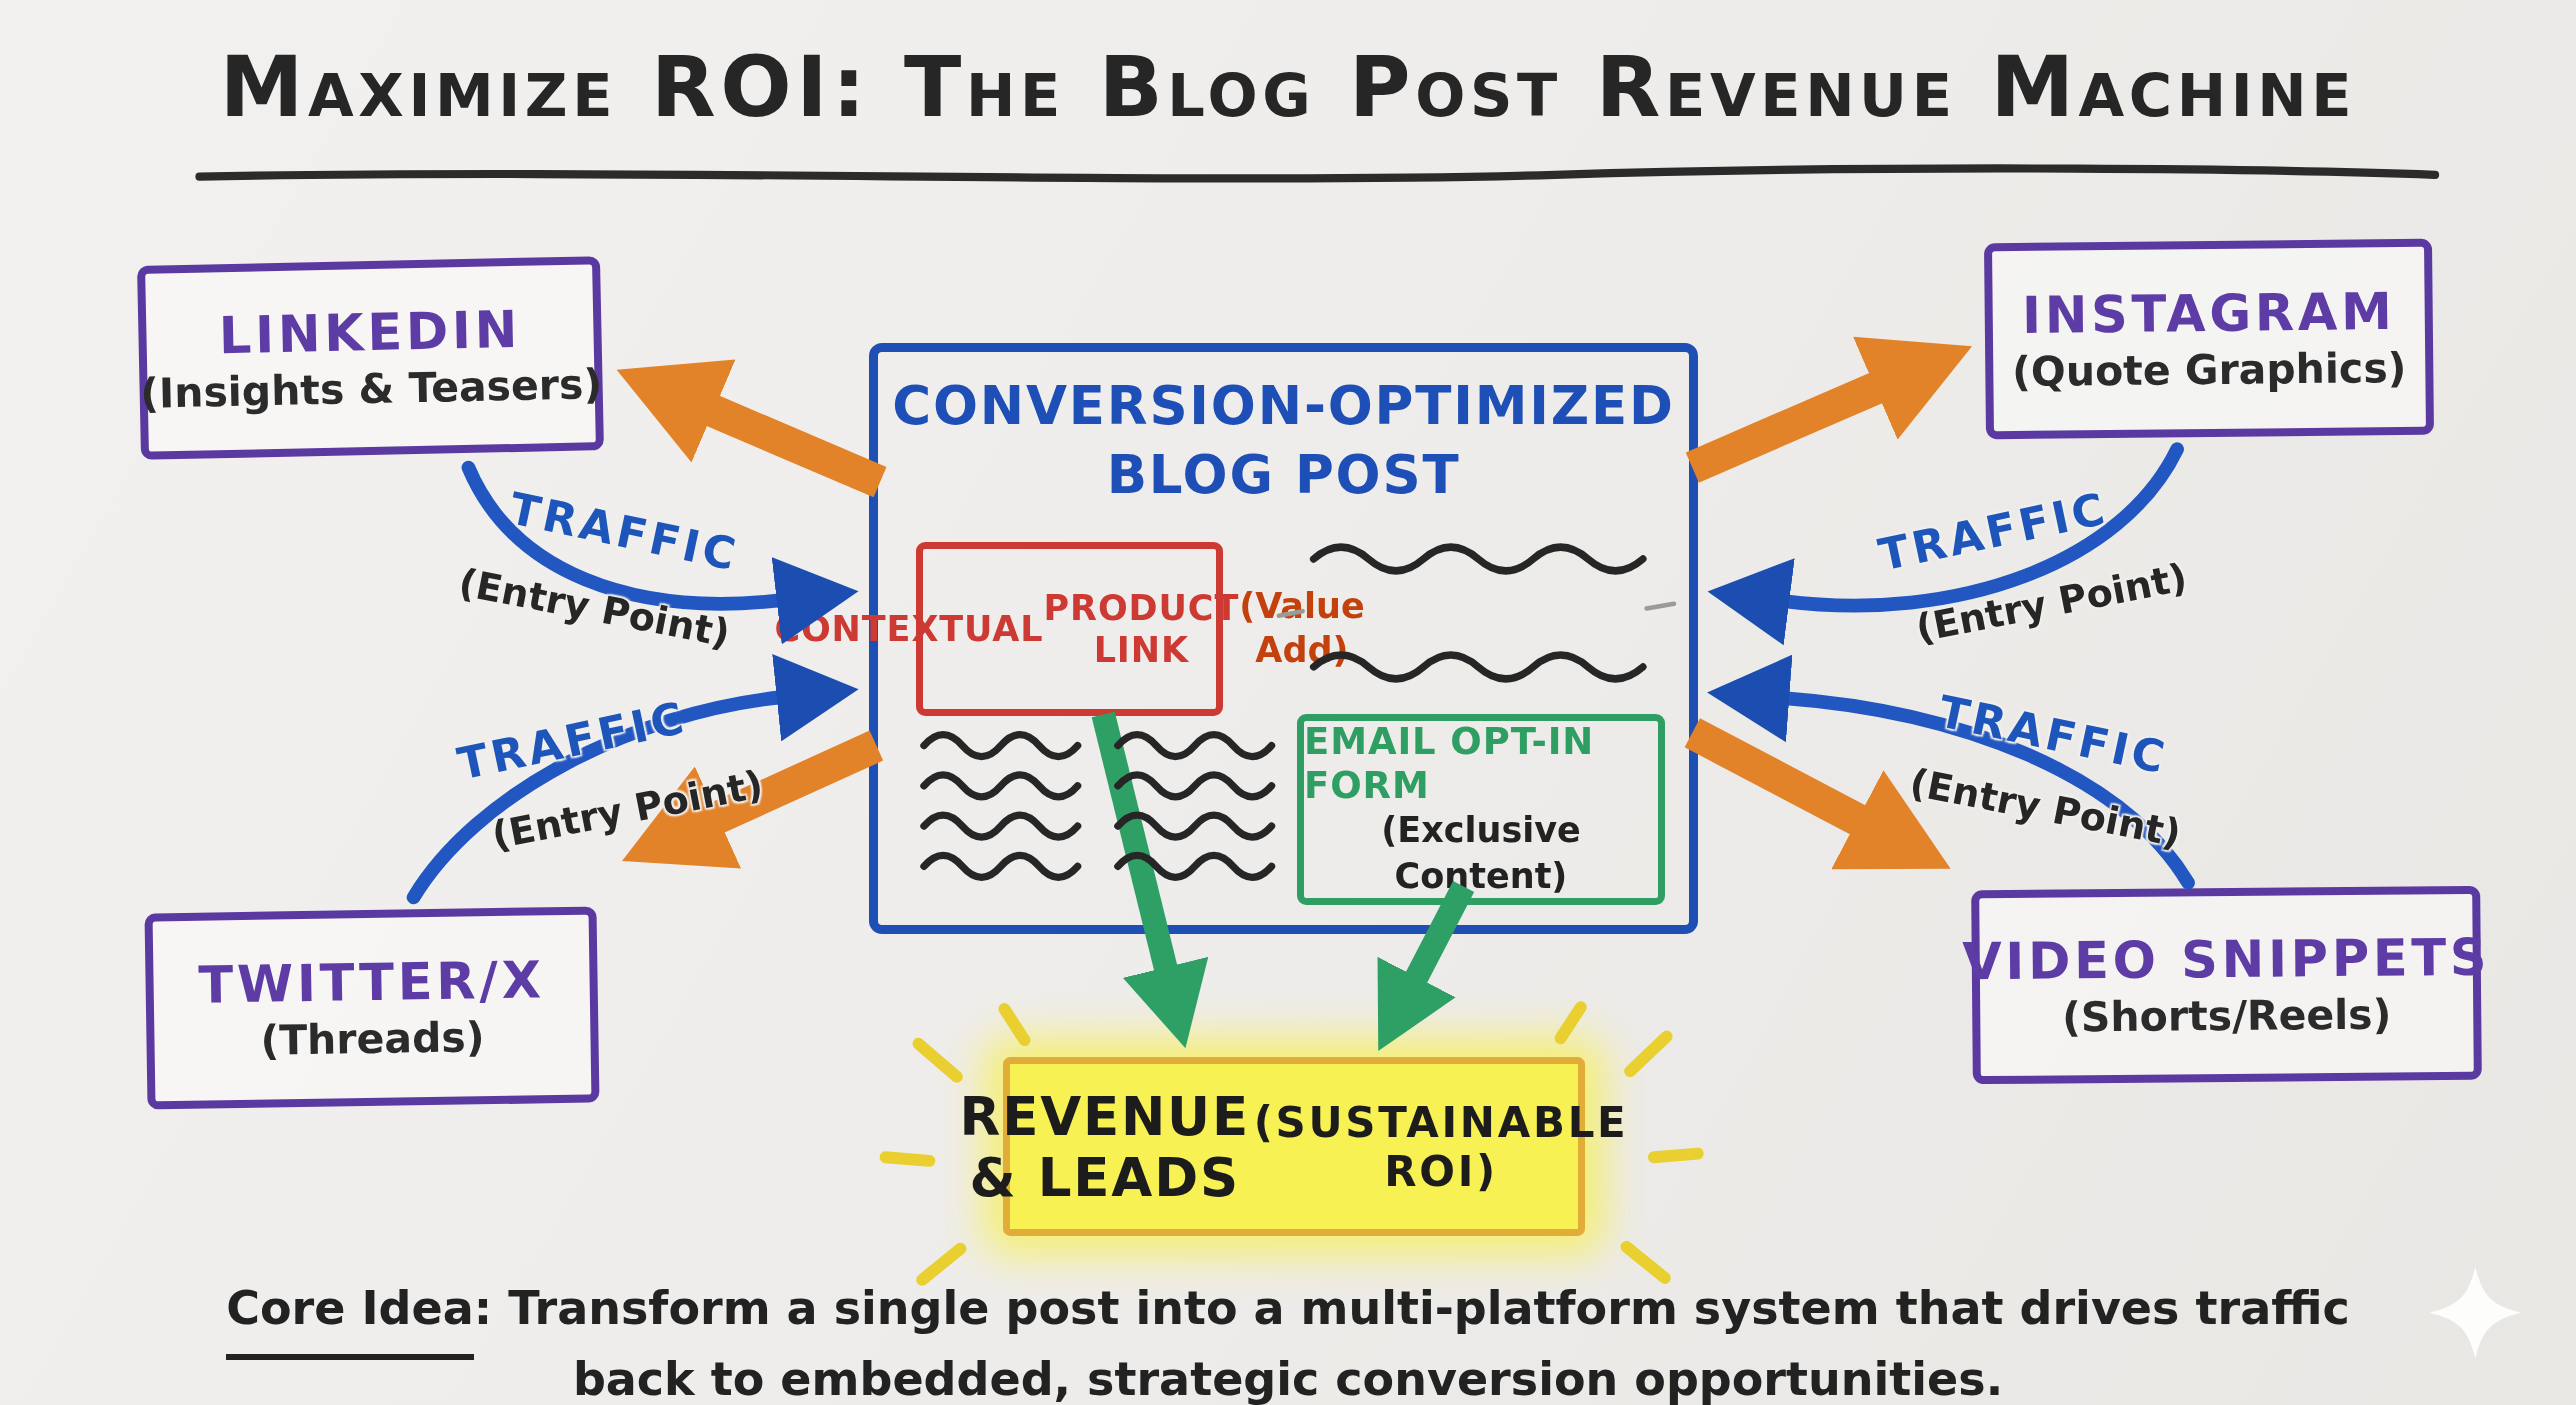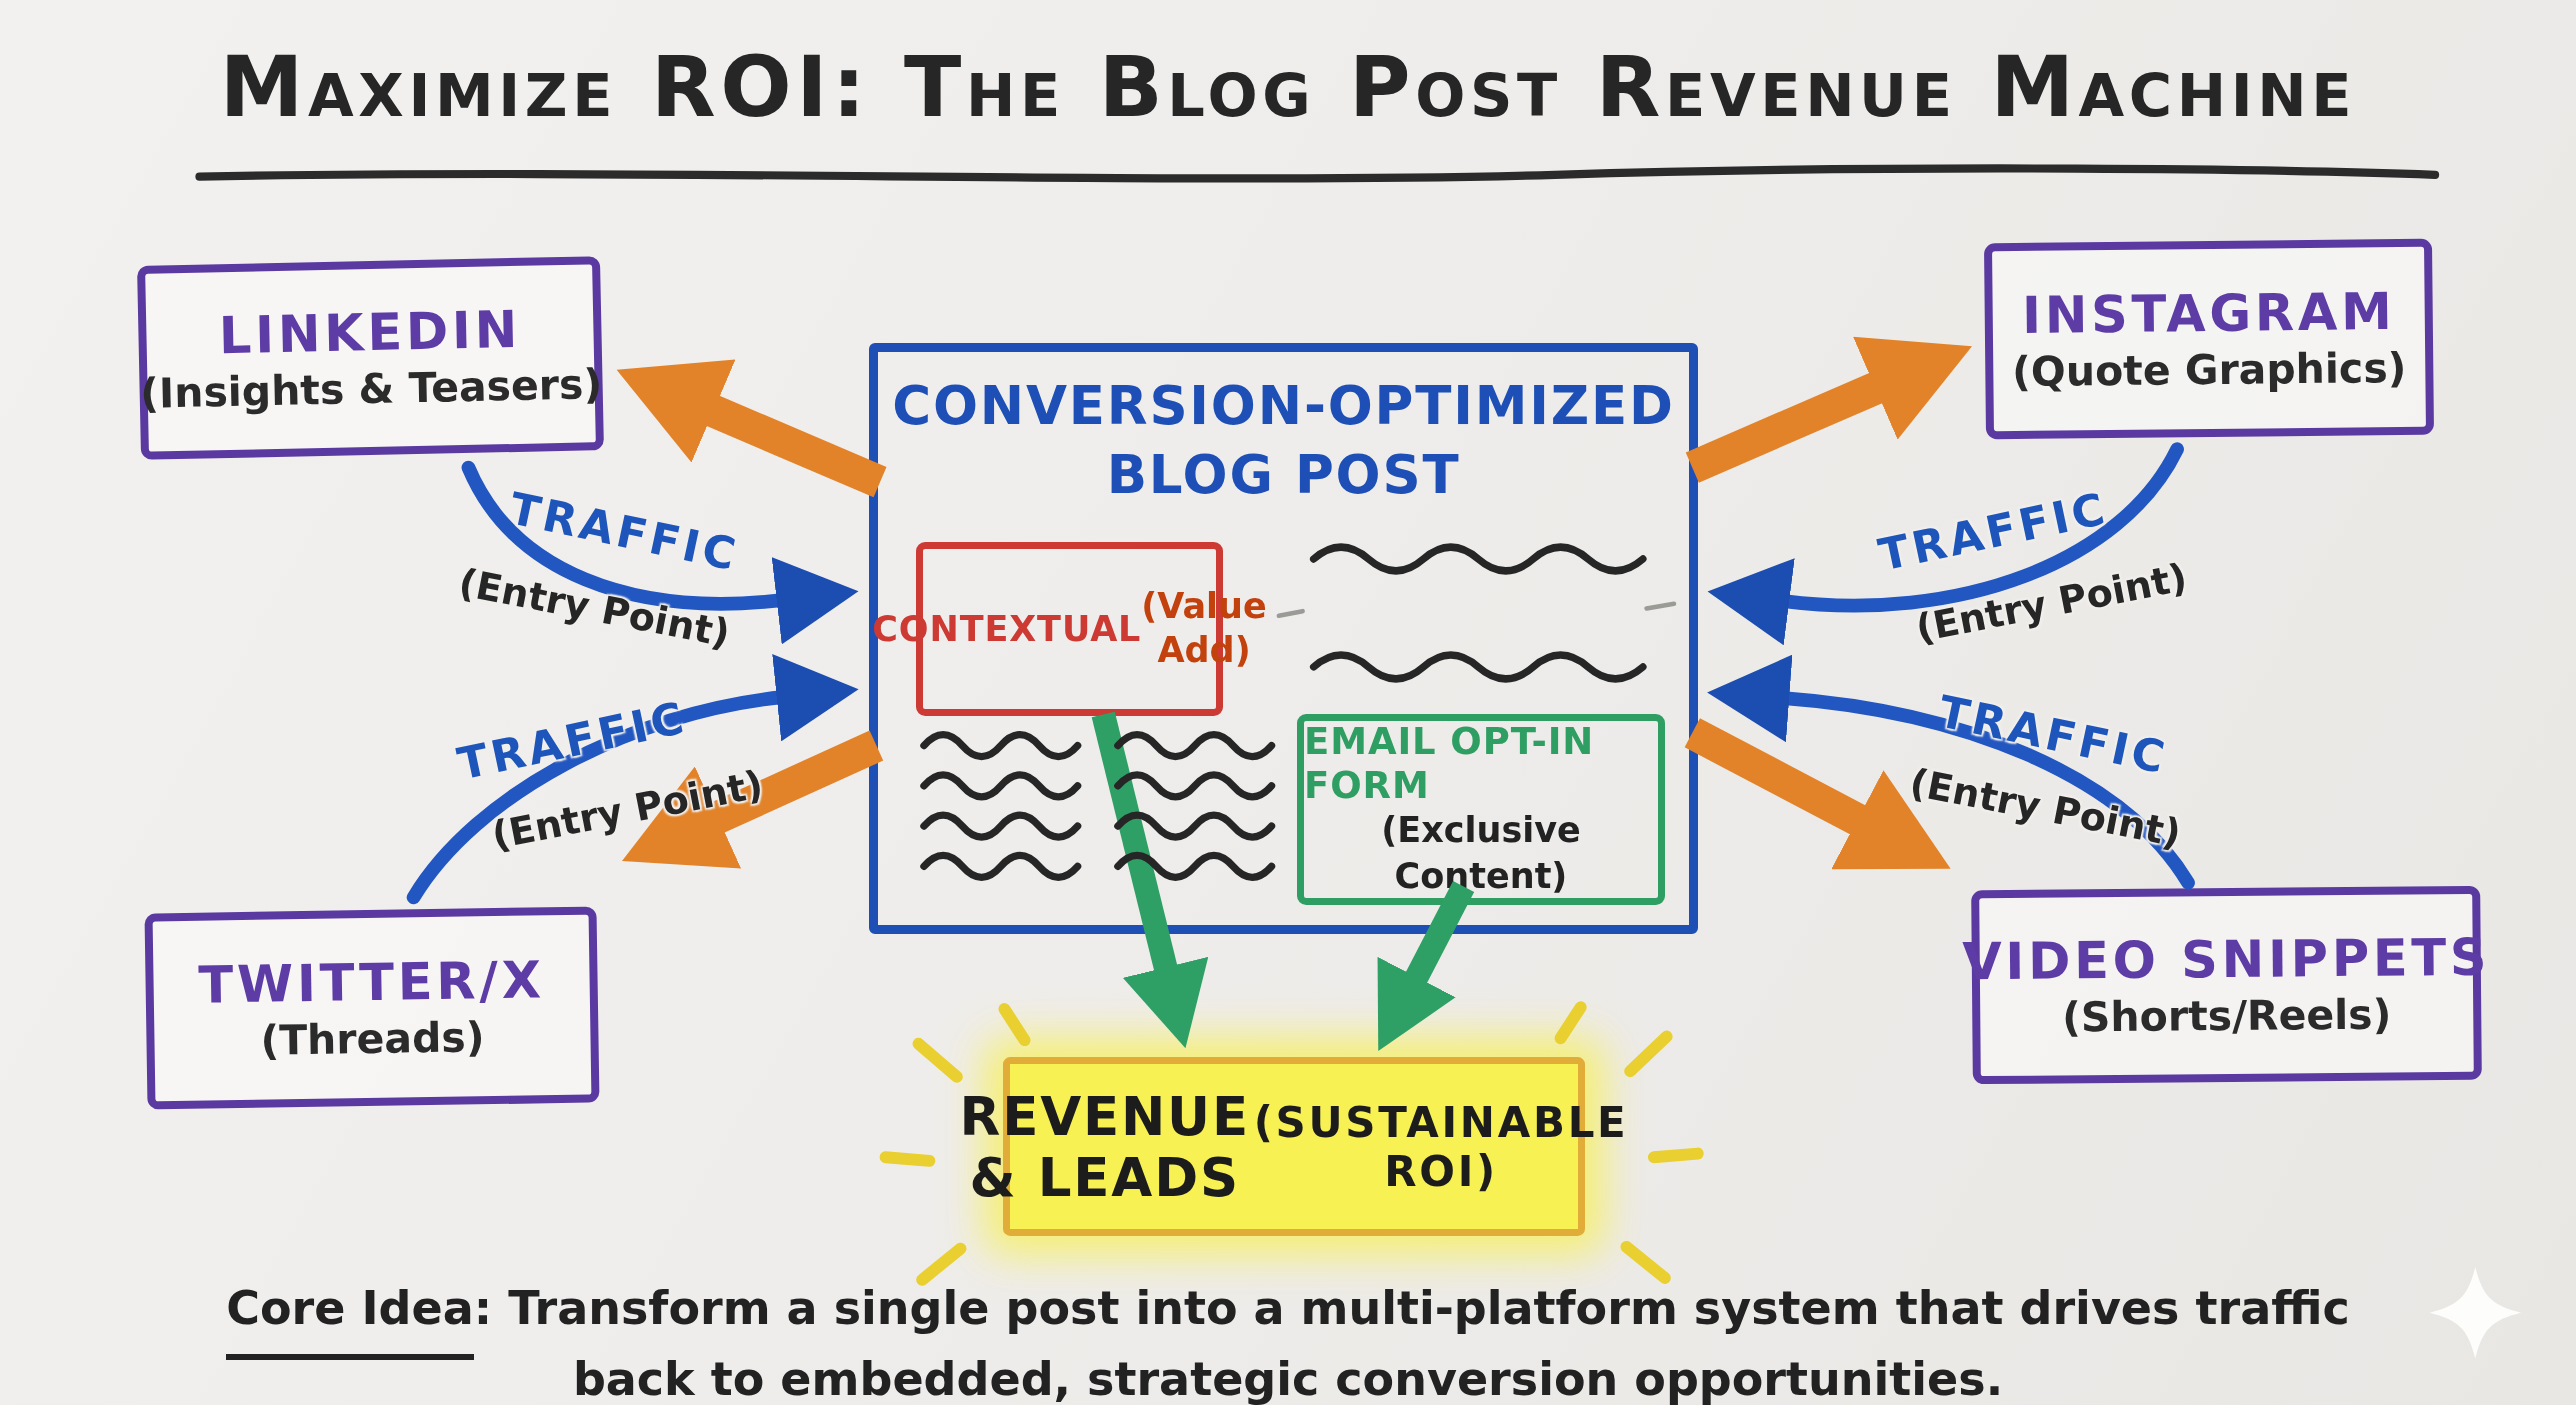--- a/index.html
+++ b/index.html
@@ -23,21 +23,21 @@
     border:8.2px solid #5a3aa0;border-radius:11px;
     background:rgba(252,252,251,.55);
     display:flex;flex-direction:column;align-items:center;justify-content:center;
     text-align:center;gap:3.7px;padding:7.3px 9.1px;
   }
   .pname{color:#5e3ca6;font-weight:700;font-size:51px;letter-spacing:3.7px;white-space:nowrap;}
   .psub{color:#2b2b2b;font-weight:600;font-size:41px;white-space:nowrap;}
 
   .centerbox{
     position:absolute;left:869px;top:331px;width:829px;height:591px;z-index:2;
-    box-sizing:border-box;border:9.1px solid #1e4fb4;border-radius:6px;
+    box-sizing:border-box;border:9.1px solid #1e4fb4;border-radius:13px;
   }
   .ctitle{
     position:absolute;left:0;top:20px;width:100%;text-align:center;
     color:#1d4fb6;font-weight:700;font-size:53px;letter-spacing:1.8px;line-height:1.3;
   }
   .redbox{
     position:absolute;left:38px;top:190px;width:307px;height:174px;box-sizing:border-box;
     border:7.3px solid #cd3a33;border-radius:9.1px;
     display:flex;align-items:center;justify-content:center;text-align:center;
   }
@@ -102,20 +102,21 @@
     <div class="psub">(Shorts/Reels)</div>
   </div>
 
   <div class="centerbox">
     <div class="ctitle">
       <div>CONVERSION-OPTIMIZED</div>
       <div>BLOG POST</div>
     </div>
     <div class="redbox">
       <div class="r1">CONTEXTUAL</div>
+      <div class="r1">PRODUCT LINK</div>
       <div class="r2">(Value Add)</div>
     </div>
     <div class="greenbox">
       <div class="g1">EMAIL OPT-IN</div>
       <div class="g1">FORM</div>
       <div class="g2">(Exclusive Content)</div>
     </div>
   </div>
 
   <div class="revenue">

